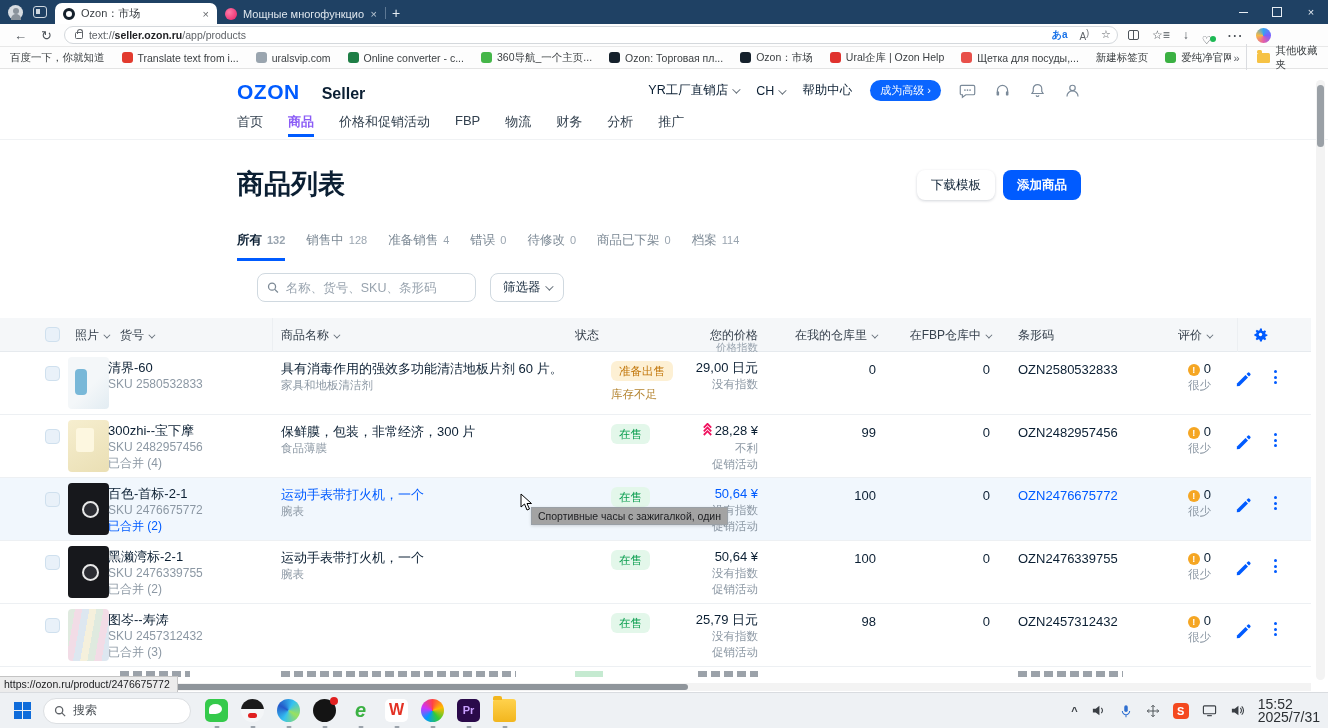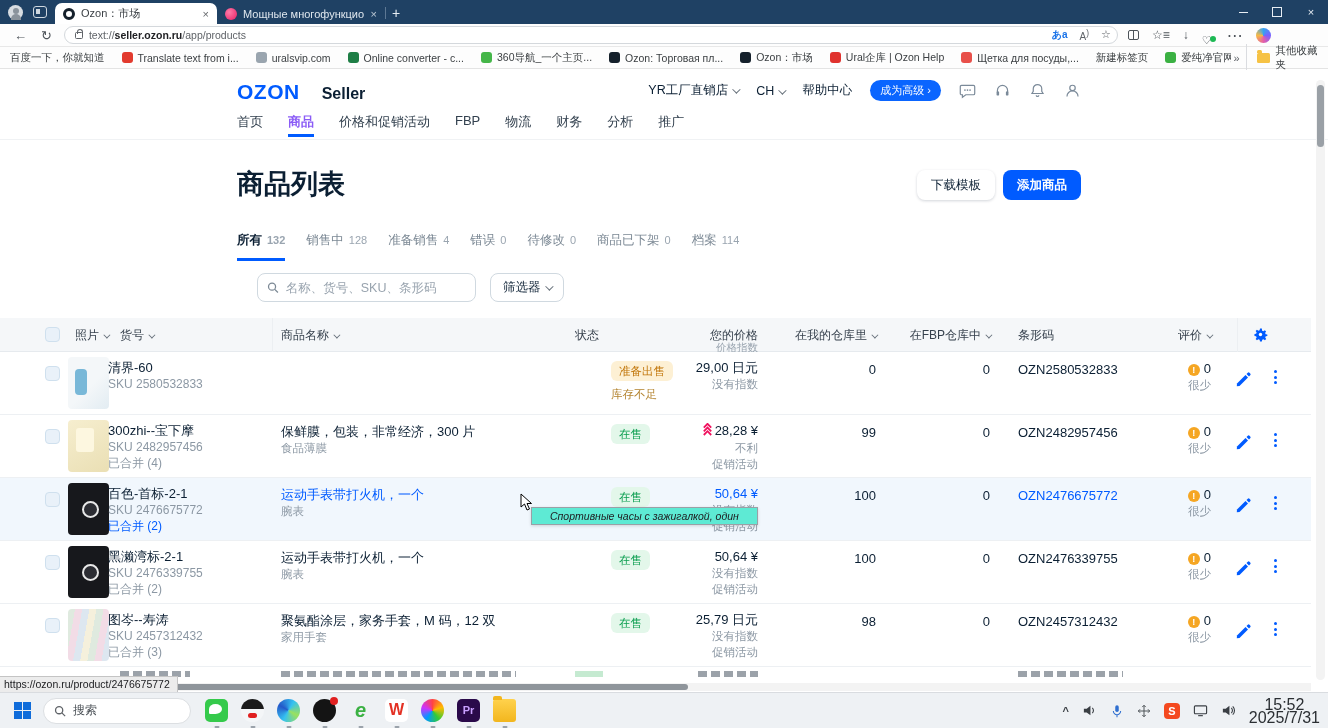--- a/index.html
+++ b/index.html
@@ -144,21 +144,21 @@
 
   .row-partial { position:absolute; left:0; top:597px; width:1311px; height:10px; overflow:hidden; background:#fff; }
   .smudge { position:absolute; top:4px; height:6px; background:repeating-linear-gradient(90deg,#4a5663 0 9px,transparent 9px 13px); opacity:.55; }
   .smudge.g { background:#bfe8cc; opacity:.9; }
 
   
   .vscroll { position:absolute; right:3px; top:10px; width:9px; height:600px; background:#f3f3f3; border-radius:5px; }
   .vthumb { position:absolute; left:1px; top:5px; width:7px; height:62px; border-radius:4px; background:#9aa0a6; }
   .hscroll { position:absolute; left:0; top:613px; width:1311px; height:8px; background:#f3f3f3; }
   .hthumb { position:absolute; left:30px; top:1px; width:658px; height:6px; border-radius:3px; background:#8f959b; }
-  .tooltip { position:absolute; left:531px; top:437px; background:#5eead4; border:1px solid #9aa0a6; font-size:10.5px; color:#202124; padding:2px 18px; white-space:nowrap; box-shadow:0 1px 3px rgba(0,0,0,.15);font-style:italic; }
+  .tooltip { position:absolute; left:531px; top:437px; background:#a3a3a3; border:1px solid #9aa0a6; font-size:10.5px; color:#202124; padding:2px 6px; white-space:nowrap; box-shadow:0 1px 3px rgba(0,0,0,.15); }
   .cursor { position:absolute; left:520px; top:423px; width:13px; height:18px; }
   .status-chip { position:absolute; left:0; top:606px; background:#ececec; border:1px solid #c4c4c4; border-left:none; font-size:10.5px; color:#202124; padding:1px 7px 2px 4px; }
 
   
   .taskbar { position:absolute; left:0; bottom:0; width:100%; height:36px; background:#eef1f4; border-top:1px solid #d9dce0; display:flex; align-items:center; }
   .start-ic { margin-left:14px; width:17px; height:17px; display:grid; grid-template-columns:8px 8px; grid-gap:1px; }
   .start-ic i { background:#0f6cda; }
   .tsearch { margin-left:12px; width:148px; height:26px; background:#fff; border:1px solid #dcdfe2; border-radius:13px; display:flex; align-items:center; gap:7px; padding:0 10px; font-size:12px; color:#4d5359; }
   .apps { display:flex; align-items:center; gap:13px; margin-left:14px; }
   .app { position:relative; width:23px; height:23px; border-radius:5px; }
@@ -172,21 +172,21 @@
   .app-music::before { content:""; position:absolute; right:-2px; top:-2px; width:8px; height:8px; border-radius:50%; background:#e02020; }
   .app-ie { font-size:20px; font-weight:700; font-style:italic; color:#3bb143; text-align:center; line-height:22px; }
   .app-wps { background:#fff; color:#e33124; font-weight:800; font-size:16px; text-align:center; line-height:22px; }
   .app-browser { border-radius:50%; background:conic-gradient(#f44,#fb0,#3c3,#09f,#c3f,#f44); }
   .app-premiere { background:#2a0a4a; color:#c9a0ff; font-size:11px; font-weight:700; text-align:center; line-height:22px; }
   .app-explorer { background:linear-gradient(180deg,#ffd24d,#f2b61e); border-radius:3px; }
   .app-explorer::before { content:""; position:absolute; left:0; top:-3px; width:9px; height:4px; background:#f2b61e; border-radius:2px 2px 0 0; }
   .tray { position:absolute; right:8px; height:100%; display:flex; align-items:center; gap:13px; color:#3a3f44; }
   .tray .ic { display:flex; align-items:center; }
   .sogou-s { width:16px; height:16px; border-radius:4px; background:#f4491f; color:#fff; font-weight:800; font-size:11px; text-align:center; line-height:16px; }
-  .clock { text-align:center; font-size:16px; line-height:13px; color:#2b2f33; }
+  .clock { text-align:left; font-size:14px; line-height:13px; color:#2b2f33; }
 </style>
 </head>
 <body>
 
 <div class="screen">
 
   <div class="titlebar">
     <div class="tb-left">
       <span class="avatar-ic"></span>
       <span class="tabgroups-ic"></span>
@@ -404,20 +404,24 @@
 
     <div class="rows" id="rows">
         <div class="row">
     <span class="cb"></span>
     <div class="thumb t1"></div>
     <div class="art">
       <div>清界-60</div>
       <div class="art-sku">SKU 2580532833</div>
 
     </div>
+    <div class="pname">
+      <div class="pname-t">具有消毒作用的强效多功能清洁地板片剂 60 片。</div>
+      <div class="pname-c">家具和地板清洁剂</div>
+    </div>
     <div class="pstatus">
       <span class="badge warning">准备出售</span>
       <div class="status-sub">库存不足</div>
     </div>
     <div class="price">
       <div class="price-v"><span>29,00 日元</span></div>
       <div class="price-notes">
               <div class="price-n">没有指数</div>
             </div>
     </div>
@@ -562,24 +566,20 @@
             <i></i>
           </span>
   </div>
         <div class="row">
     <span class="cb"></span>
     <div class="thumb t5"></div>
     <div class="art">
       <div>图岑--寿涛</div>
       <div class="art-sku">SKU 2457312432</div>
       <div class="art-merged">已合并 (3)</div>
-    </div>
-    <div class="pname">
-      <div class="pname-t">聚氨酯涂层，家务手套，M 码，12 双</div>
-      <div class="pname-c">家用手套</div>
     </div>
     <div class="pstatus">
       <span class="badge success">在售</span>
       
     </div>
     <div class="price">
       <div class="price-v"><span>25,79 日元</span></div>
       <div class="price-notes">
               <div class="price-n">没有指数</div>
               <div class="price-n">促销活动</div>

